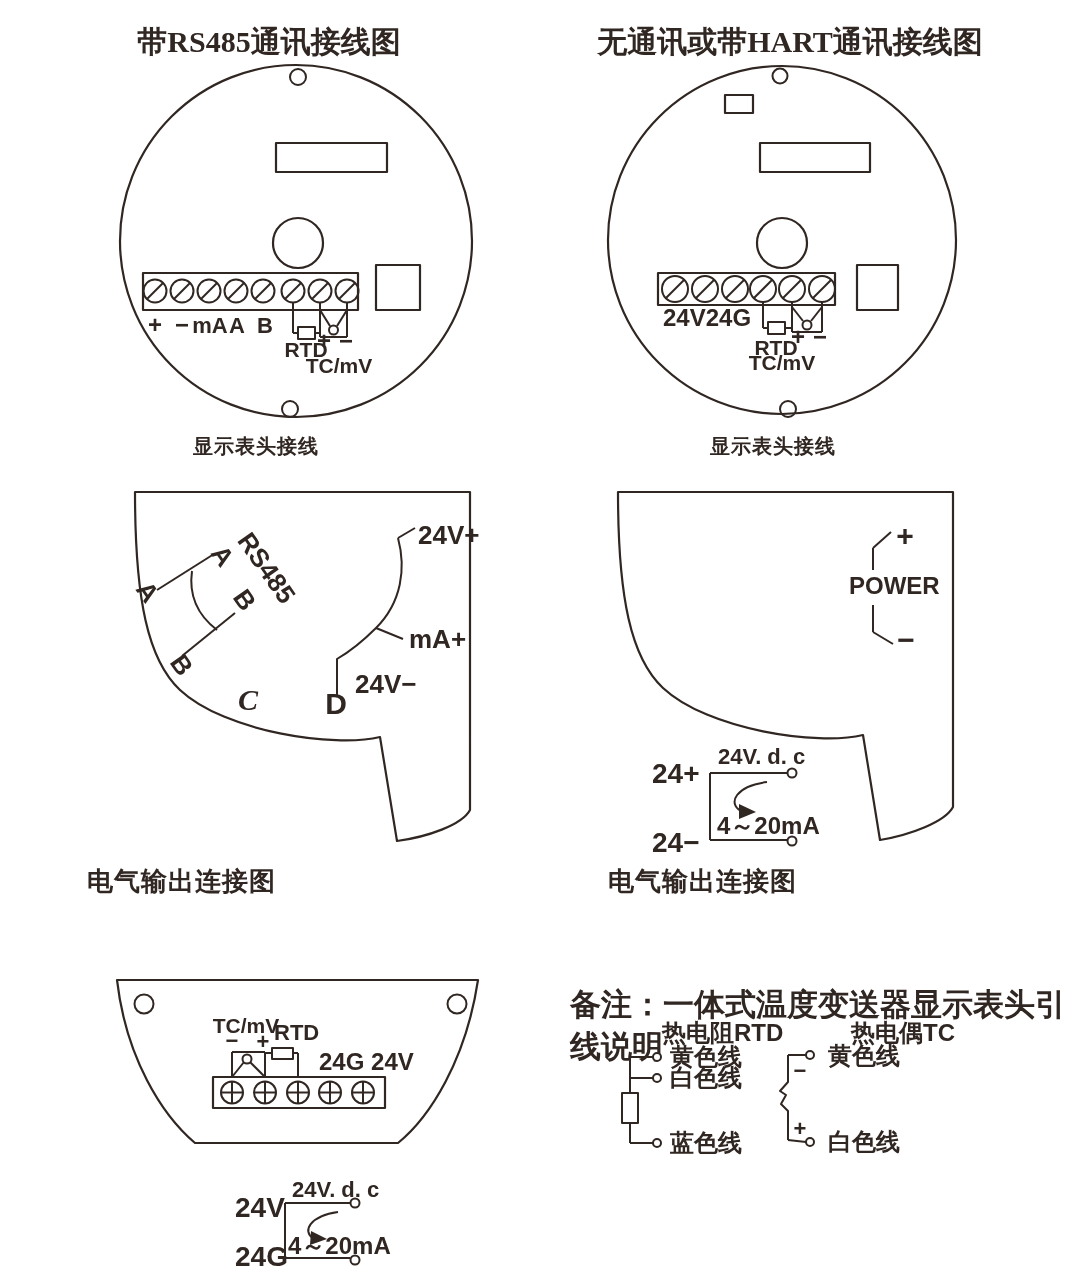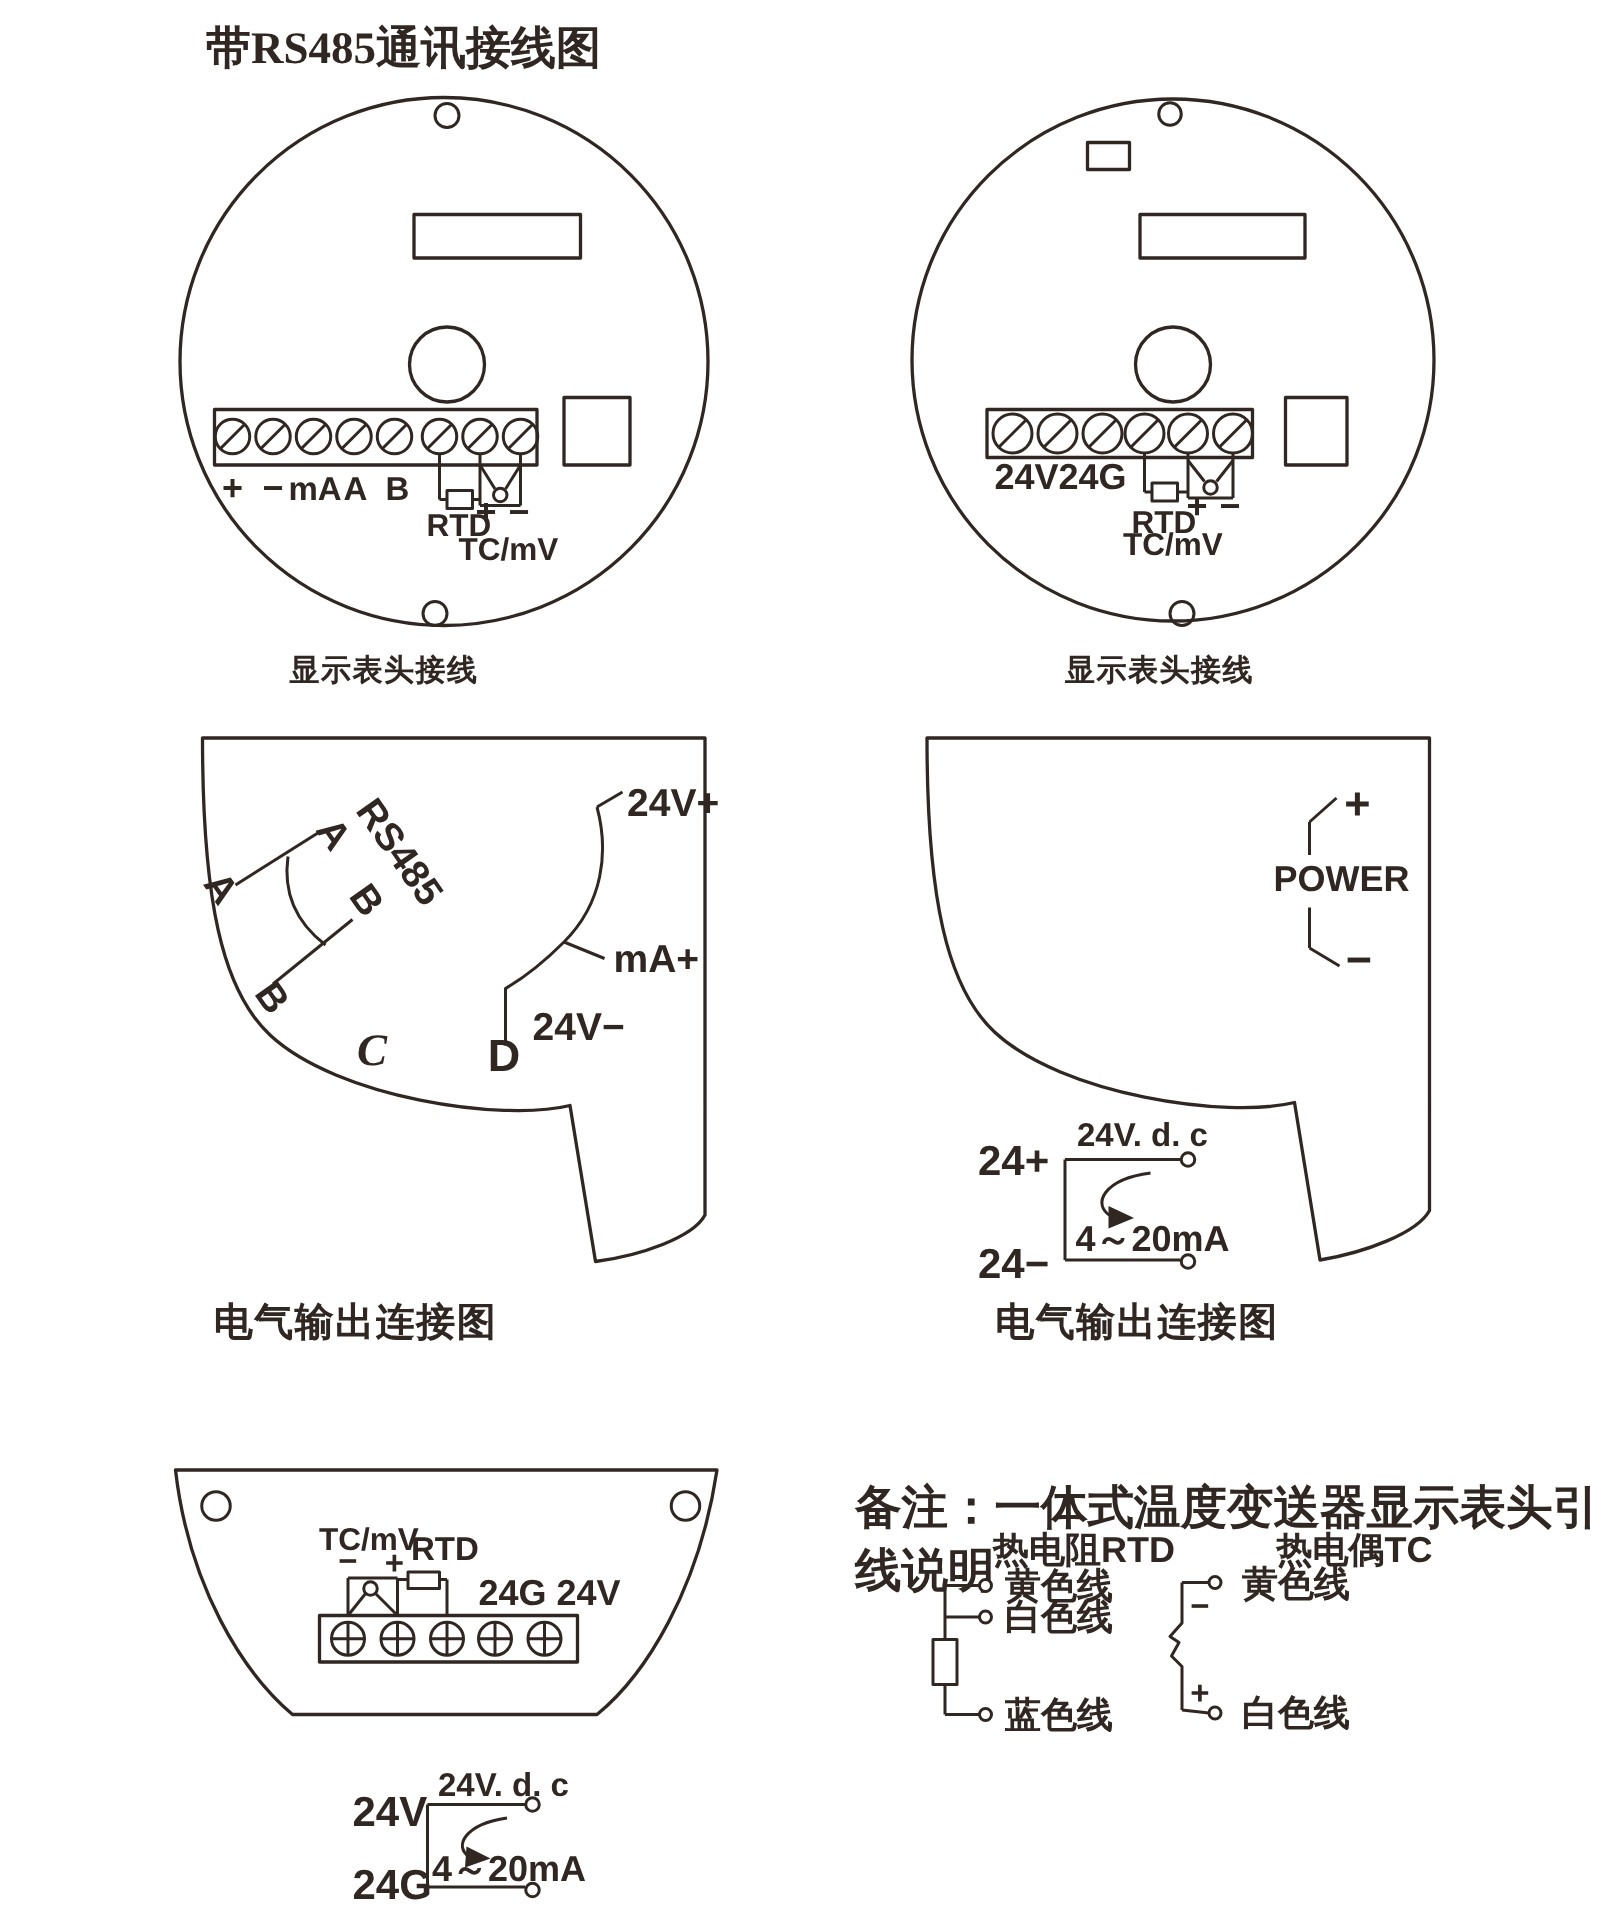--- a/index.html
+++ b/index.html
@@ -11,32 +11,33 @@
   .thin{stroke-width:2;}
   .fillink{fill:#302622;stroke:none;}
   text{fill:#302622;font-family:"Liberation Sans", sans-serif;}
   .t21{font-size:21px;font-weight:600;}
   .t22{font-size:22px;font-weight:600;}
   .t24{font-size:24px;font-weight:600;}
   .t26{font-size:26px;font-weight:600;}
   .t28{font-size:28px;font-weight:600;}
   .t30{font-size:30px;font-weight:600;}
   .rot{font-size:26px;font-weight:600;}
-  .title{font-family:"Liberation Serif", serif;font-weight:bold;font-size:30px;text-align:center;}
-  .cap{font-weight:bold;font-size:26px;text-align:center;letter-spacing:1px;}
+  .title{font-family:"Liberation Serif", serif;font-weight:bold;font-size:30px;text-align:center;margin-top:10px;}
+  .cap{font-weight:bold;font-size:26px;letter-spacing:1px;}
   .cap25{font-weight:bold;font-size:20px;text-align:center;letter-spacing:1px;}
   .noteTxt{font-weight:600;font-size:24px;}
   .ital{font-family:"Liberation Serif", serif;font-style:italic;}
 </style>
 </head>
 <body>
 
 <div class="canvas">
 
   <div class="abs title" style="left:104px;top:12px;width:330px;">带RS485通讯接线图</div>
+  <div class="abs title" style="left:588px;top:12px;width:404px;">无通讯或带HART通讯接线图</div>
 
   <svg style="left:110px;top:60px;" width="365" height="360" viewBox="0 0 365 360">
     <circle class="ln" cx="186" cy="181" r="176"></circle>
     <circle class="ln thin" cx="188" cy="17" r="8"></circle>
     <rect class="ln" x="166" y="83" width="111" height="29"></rect>
     <circle class="ln" cx="188" cy="183" r="25"></circle>
     <rect class="ln" x="33" y="213" width="215" height="37"></rect>
     <g class="ln thin">
       <circle cx="45" cy="231" r="11.5"></circle>
         <line x1="37" y1="239" x2="53" y2="223"></line>

